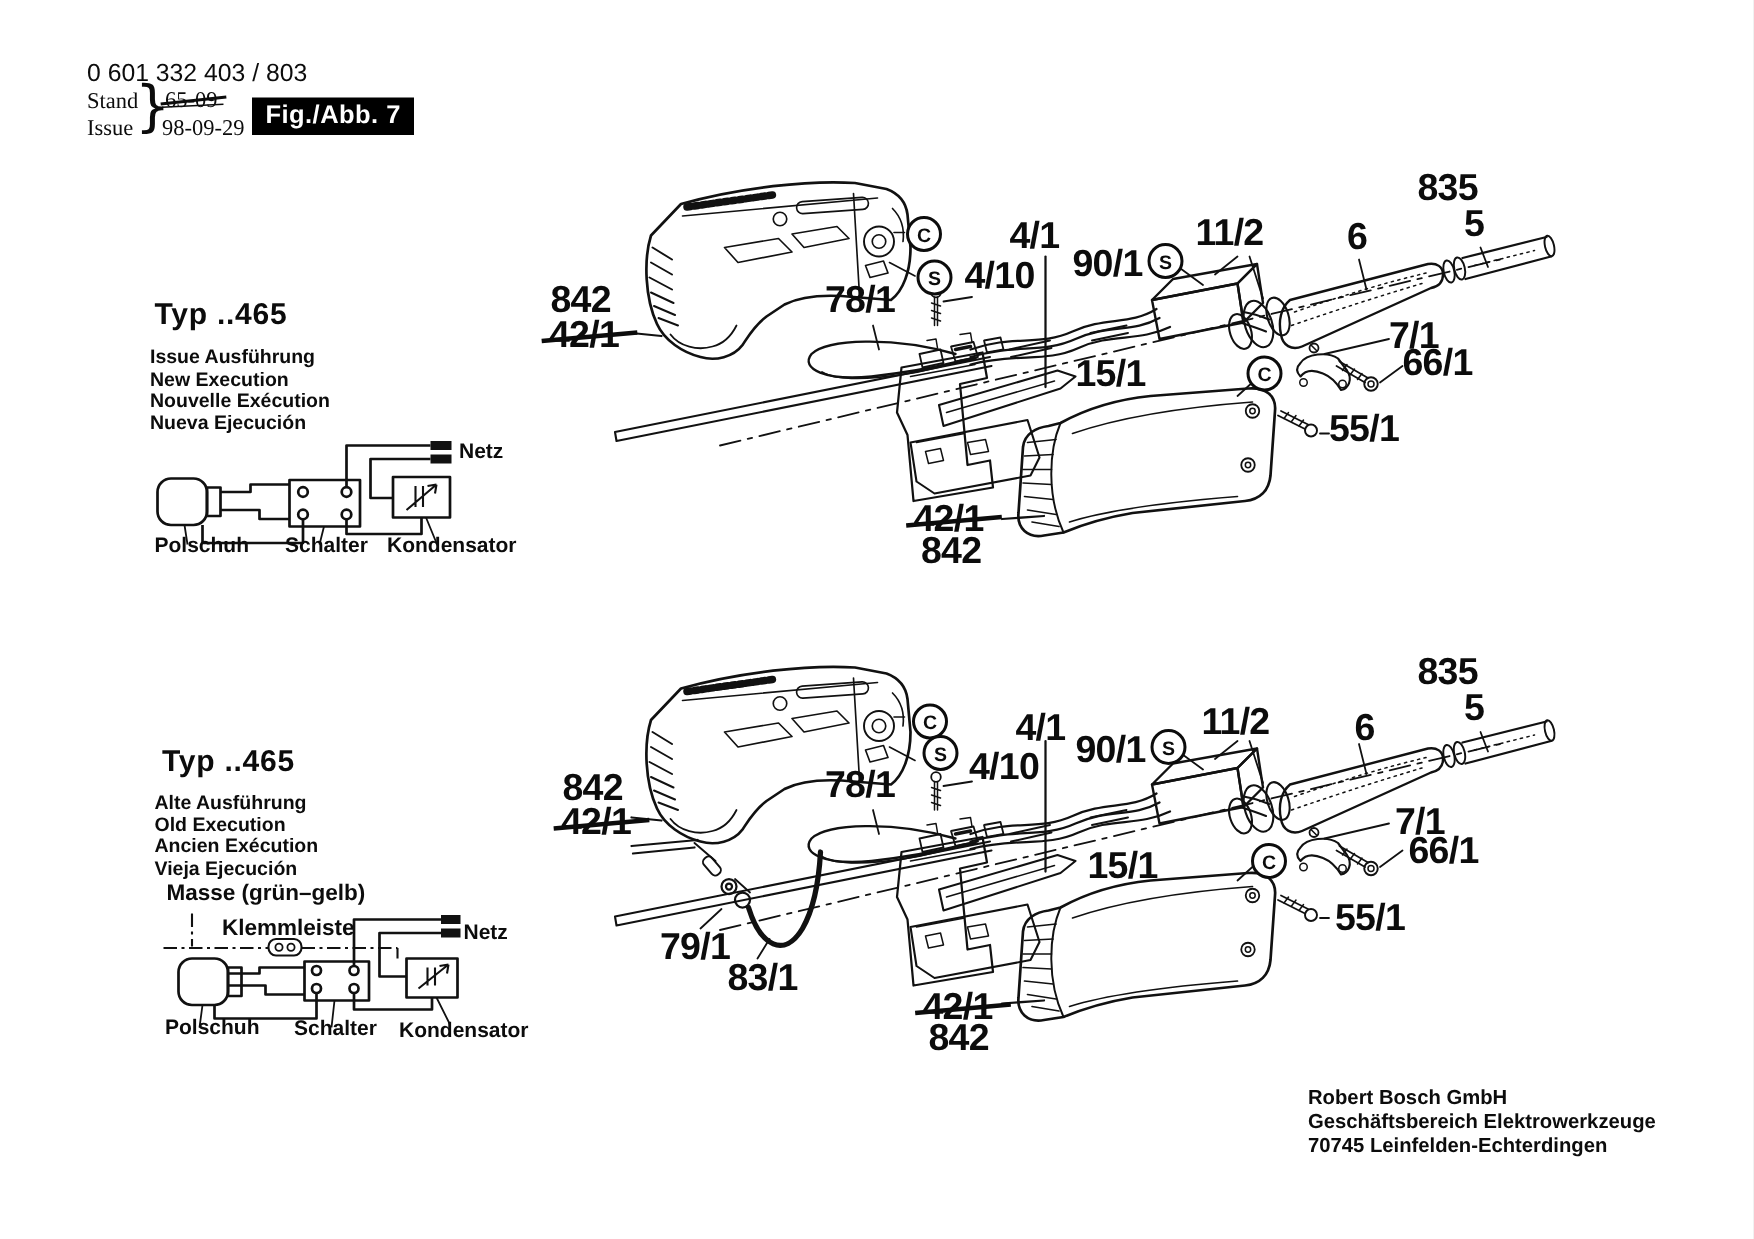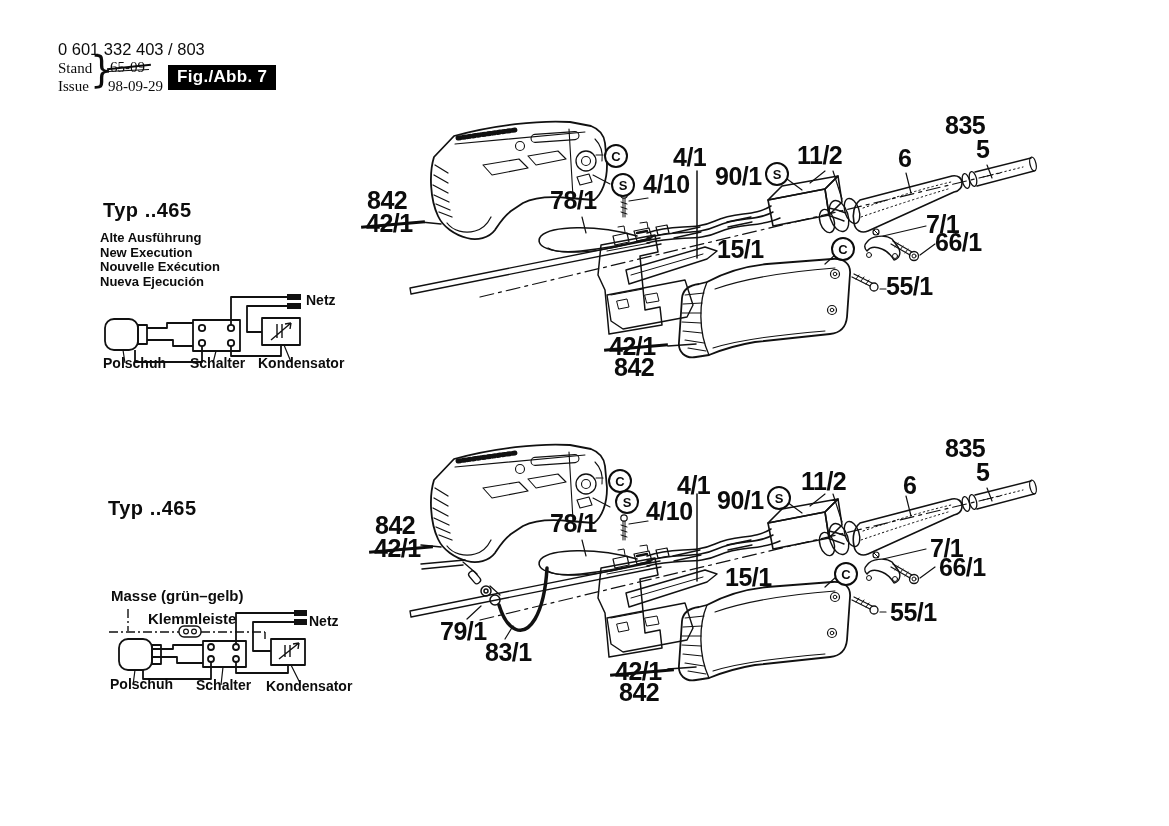--- a/index.html
+++ b/index.html
@@ -177,21 +177,21 @@
   <div class="hdr-line" style="left:58px;top:40px">0 601 332 403 / 803</div>
   <div class="hdr-sm" style="left:58px;top:60px">Stand</div>
   <div class="hdr-sm" style="left:58px;top:78px">Issue</div>
   <div class="brace" style="left:90px;top:52px">}</div>
   <div class="hdr-sm" style="left:110px;top:59px"><span class="struck-sm">65-09</span></div>
   <div class="hdr-sm" style="left:108px;top:78px">98-09-29</div>
   <div class="figbox" style="left:168px;top:65px">Fig./Abb. 7</div>
 
   <div class="typ-title" style="left:103px;top:199px">Typ ..465</div>
   <div class="typ-lines" style="left:100px;top:231px">
-    <div>Alte Ausführung</div>
+    <div>Issue Ausführung</div>
     <div>New Execution</div>
     <div>Nouvelle Exécution</div>
     <div>Nueva Ejecución</div>
   </div>
 
   <svg class="wiring" style="left:95px;top:288px" width="260" height="95" viewBox="0 0 260 95">
     <g stroke="#111" fill="none" stroke-width="1.8" stroke-linejoin="round">
       <g>
           <rect x="10" y="31" width="33" height="31" rx="9"></rect>
           <rect x="43" y="37" width="9" height="19"></rect>
@@ -214,20 +214,26 @@
       <path d="M52,40 H72 V35 H98 M52,52 H78 V58 H98 M136,37 V9 H192 M192,18 H152 V44 H167 M136,58 V68 H186 V57 M107,58 V74 H40 V62"></path>
       <path d="M118,75 L121,63 M196,74 L189,57 M30,75 L28,62" stroke-width="1.2"></path>
     </g>
   </svg>
   <div class="small-label" style="left:306px;top:292px">Netz</div>
   <div class="small-label" style="left:103px;top:355px">Polschuh</div>
   <div class="small-label" style="left:190px;top:355px">Schalter</div>
   <div class="small-label" style="left:258px;top:355px">Kondensator</div>
 
   <div class="typ-title" style="left:108px;top:497px">Typ ..465</div>
+  <div class="typ-lines" style="left:103px;top:528px">
+    <div>Alte Ausführung</div>
+    <div>Old Execution</div>
+    <div>Ancien Exécution</div>
+    <div>Vieja Ejecución</div>
+  </div>
   <div class="small-label" style="left:111px;top:587px;font-size:15px">Masse (grün–gelb)</div>
   <div class="small-label" style="left:148px;top:610px;font-size:15px">Klemmleiste</div>
 
   <svg class="wiring" style="left:95px;top:593px" width="270" height="112" viewBox="0 0 270 112">
     <g stroke="#111" fill="none" stroke-width="1.8" stroke-linejoin="round">
       <path d="M14,39 H84 M106,39 H170 M170,39 V46 M33,16 V38" stroke-dasharray="9 3 2 3" stroke-width="1.4"></path>
       <g>
           <rect x="84" y="33" width="22" height="11" rx="5" stroke-width="1.4"></rect>
         <circle cx="91" cy="38.5" r="2.4" stroke-width="1.2"></circle>
           <circle cx="99" cy="38.5" r="2.4" stroke-width="1.2"></circle>
@@ -308,14 +314,19 @@
     <div class="circ" style="left:479px;top:134px">C</div>
     <div class="pn" style="left:535px;top:172px">55/1</div>
     <div class="pn" style="left:85px;top:191px">79/1</div>
     <div class="pn" style="left:130px;top:212px">83/1</div>
     <div class="pn" style="left:260px;top:231px"><span class="struck">42/1</span></div>
     <div class="pn" style="left:264px;top:252px">842</div>
     <div class="circ" style="left:253px;top:41px">C</div>
     <div class="circ" style="left:260px;top:62px">S</div>
   </div>
 
+  <div class="footer-company" style="left:872px;top:724px">
+    <div>Robert Bosch GmbH</div>
+    <div>Geschäftsbereich Elektrowerkzeuge</div>
+    <div>70745 Leinfelden-Echterdingen</div>
+  </div>
 
 </div>
 
 </body></html>

